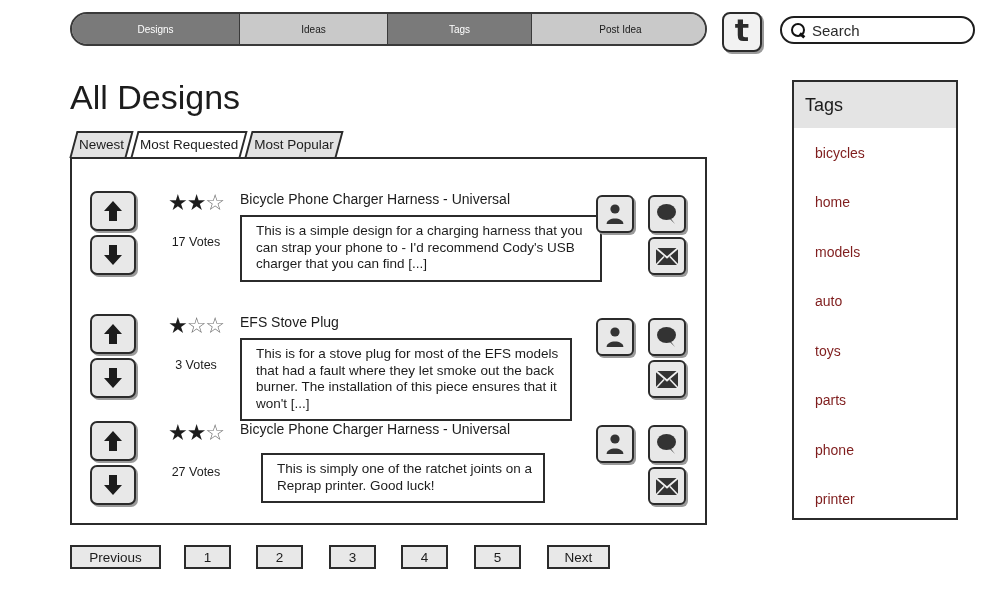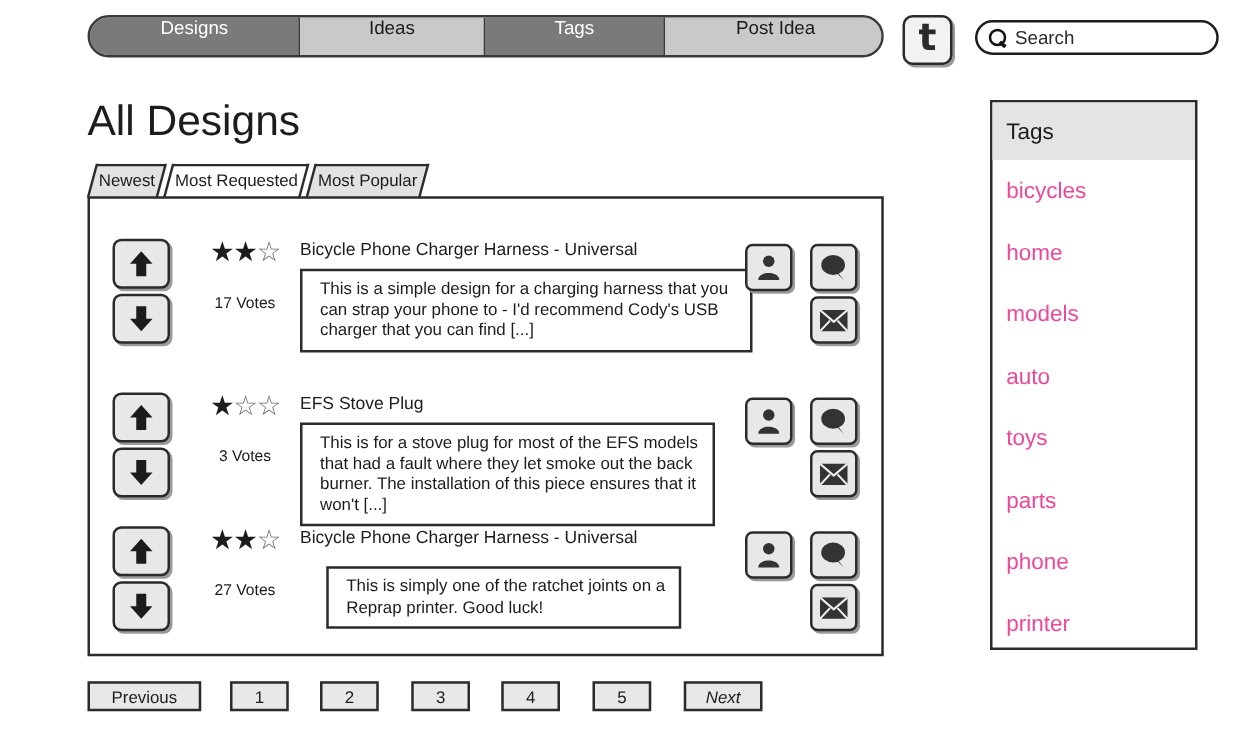--- a/index.html
+++ b/index.html
@@ -18,22 +18,22 @@
     width: 637px; height: 34px;
     border: 2px solid #3a3a3a;
     border-radius: 17px;
     overflow: hidden;
     display: flex;
     background: #c9c9c9;
   }
   .nav-tab {
     flex: 0 0 auto;
     height: 100%;
-    display: flex; justify-content: center;
-    font-size: 15px;
+    display: flex; align-items: center; justify-content: center;
+    font-size: 10px;
     border-right: 1px solid #3a3a3a;
     cursor: pointer;
     white-space: nowrap;
   }
   .nav-tab:last-child { border-right: none; }
   .nav-tab.sel { background: #7a7a7a; color: #ffffff; }
   .nav-tab.unsel { background: #c9c9c9; color: #1a1a1a; }
 
   
   .tw-btn {
@@ -170,21 +170,21 @@
     border: 2px solid #2b2b2b;
     background: #ffffff;
   }
   .tags-header {
     height: 46px; background: #e4e4e4;
     display: flex; align-items: center; padding-left: 11px;
     font-size: 18px; color: #1c1c1c;
   }
   .tag-item {
     height: 49.5px; display: flex; align-items: center;
-    padding-left: 11px; font-size: 18px; color: #ec4899;
+    padding-left: 21px; font-size: 14px; color: #7f1d1d;
     cursor: pointer;
   }
 
   
   .pager { position: absolute; left: 70px; top: 545px; height: 30px; }
   .pg {
     position: absolute; top: 0; height: 24px;
     border: 2px solid #2b2b2b; background: #e8e8e8;
     display: flex; align-items: center; justify-content: center;
     font-size: 13.5px; color: #1c1c1c; cursor: pointer;
@@ -393,16 +393,16 @@
     <div class="tag-item">printer</div>
   </div>
 
   <div class="pager">
     <div class="pg" style="left:0px;   width:91px;">Previous</div>
     <div class="pg" style="left:114px; width:47px;">1</div>
     <div class="pg" style="left:186px; width:47px;">2</div>
     <div class="pg" style="left:259px; width:47px;">3</div>
     <div class="pg" style="left:331px; width:47px;">4</div>
     <div class="pg" style="left:404px; width:47px;">5</div>
-    <div class="pg" style="left:477px; width:63px;font-style:italic;">Next</div>
+    <div class="pg" style="left:477px; width:63px;">Next</div>
   </div>
 
 </div>
 
 </body></html>

